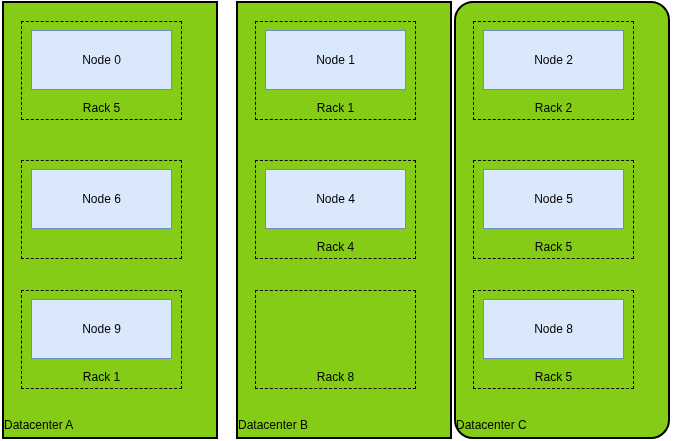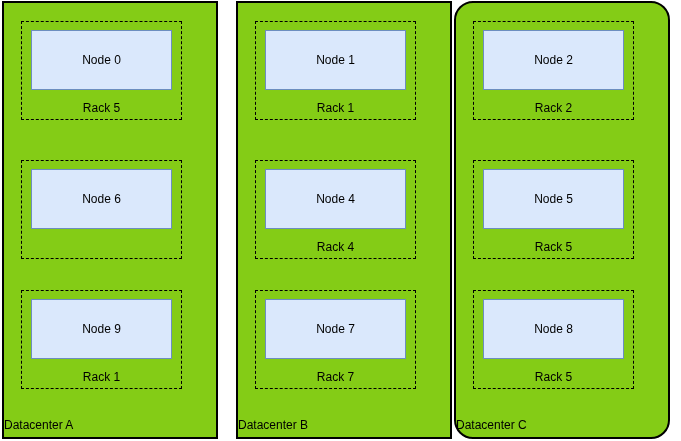--- a/index.html
+++ b/index.html
@@ -92,24 +92,21 @@
     </div>
     <div class="rack-label">Rack 1</div>
   </div>
   <div class="rack rack-row-1">
     <div class="node">
       <span class="node-label">Node 4</span>
     </div>
     <div class="rack-label">Rack 4</div>
   </div>
   <div class="rack rack-row-2">
-    <div class="node">
-      <span class="node-label">Node 7</span>
-    </div>
-    <div class="rack-label">Rack 7</div>
+    <div class="rack-label">Rack 8</div>
   </div>
   <div class="dc-label">Datacenter B</div>
 </div>
 
 <div class="datacenter dc-c">
   <div class="rack rack-row-0">
     <div class="node">
       <span class="node-label">Node 2</span>
     </div>
     <div class="rack-label">Rack 2</div>

